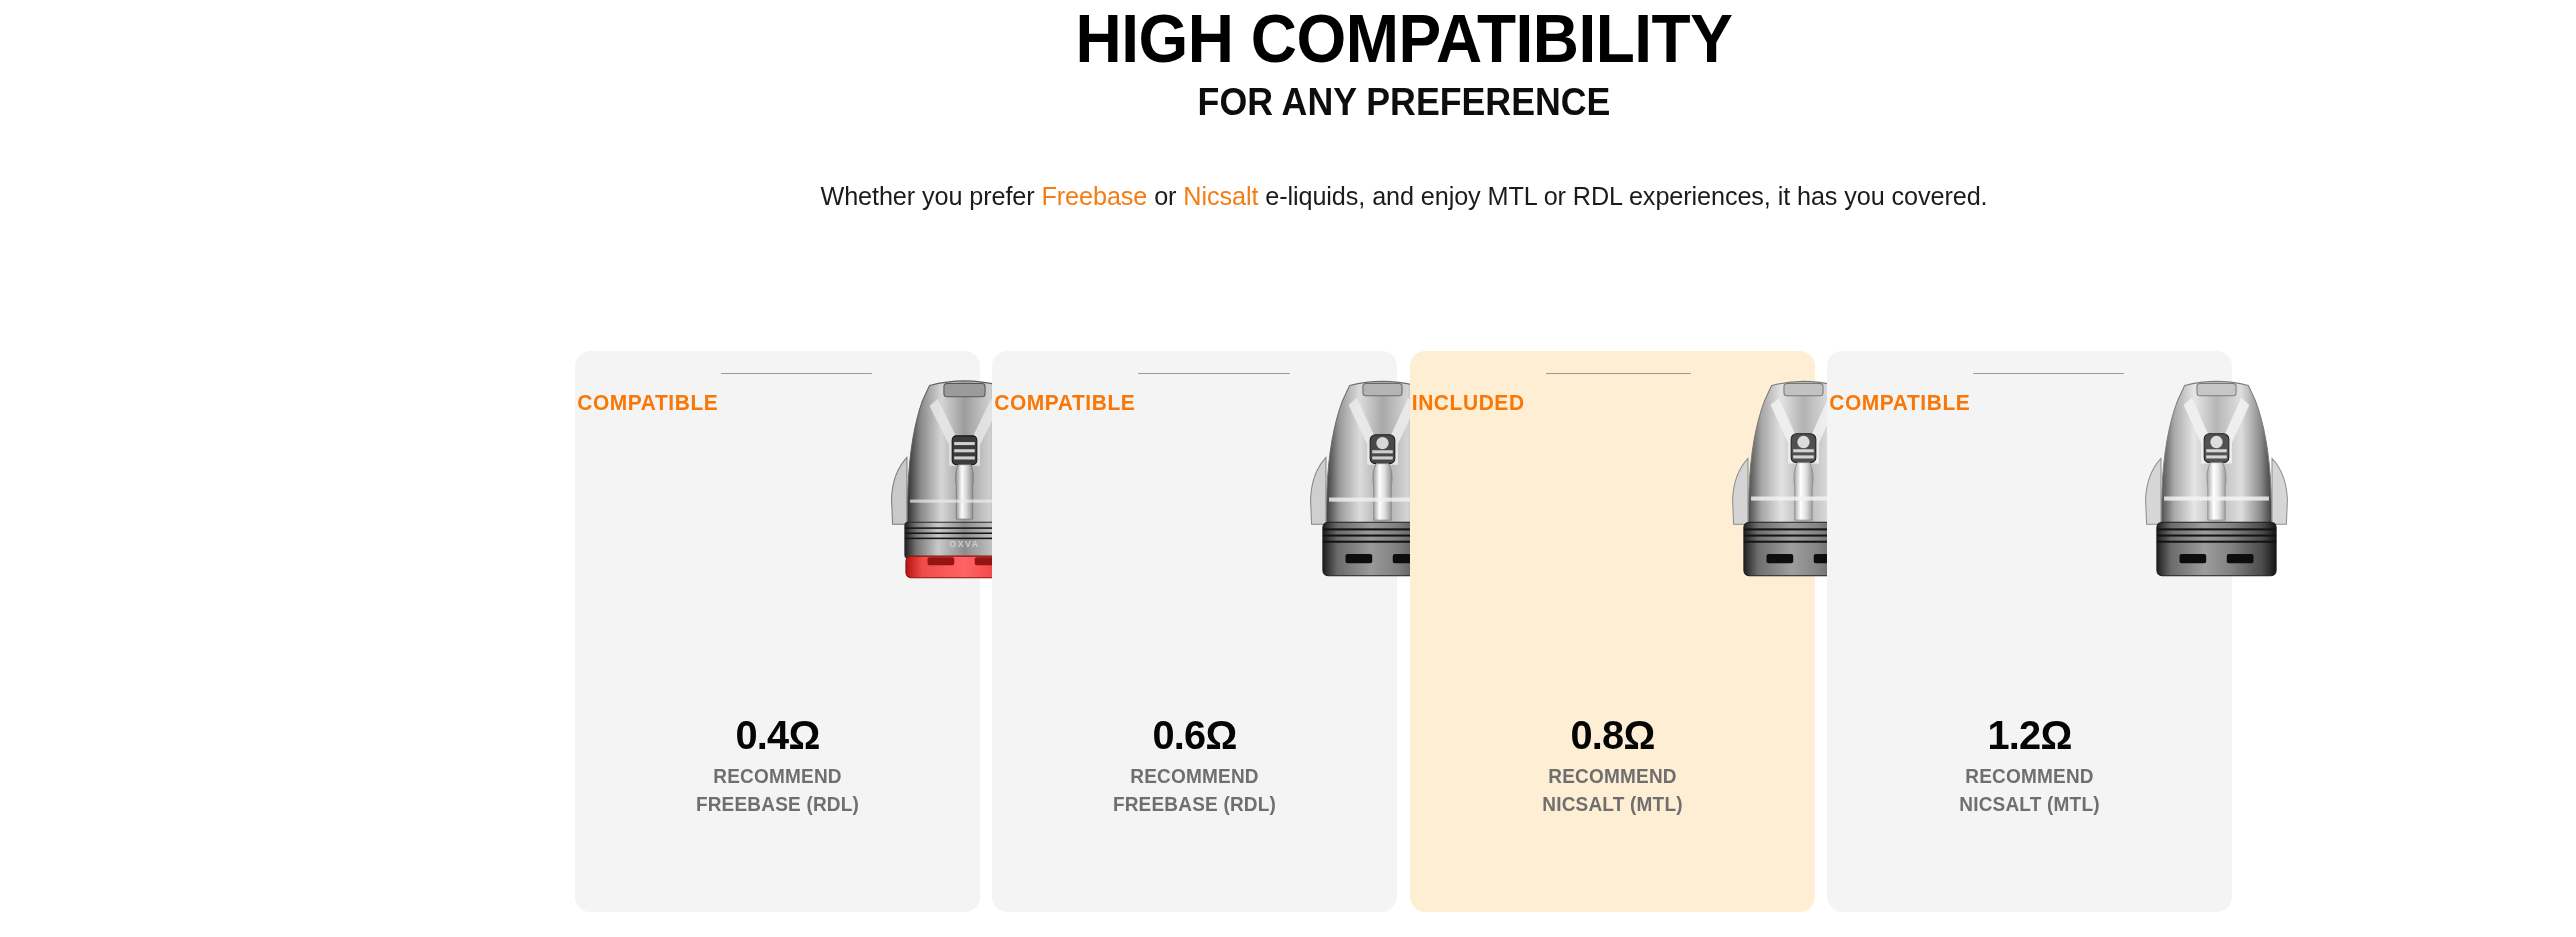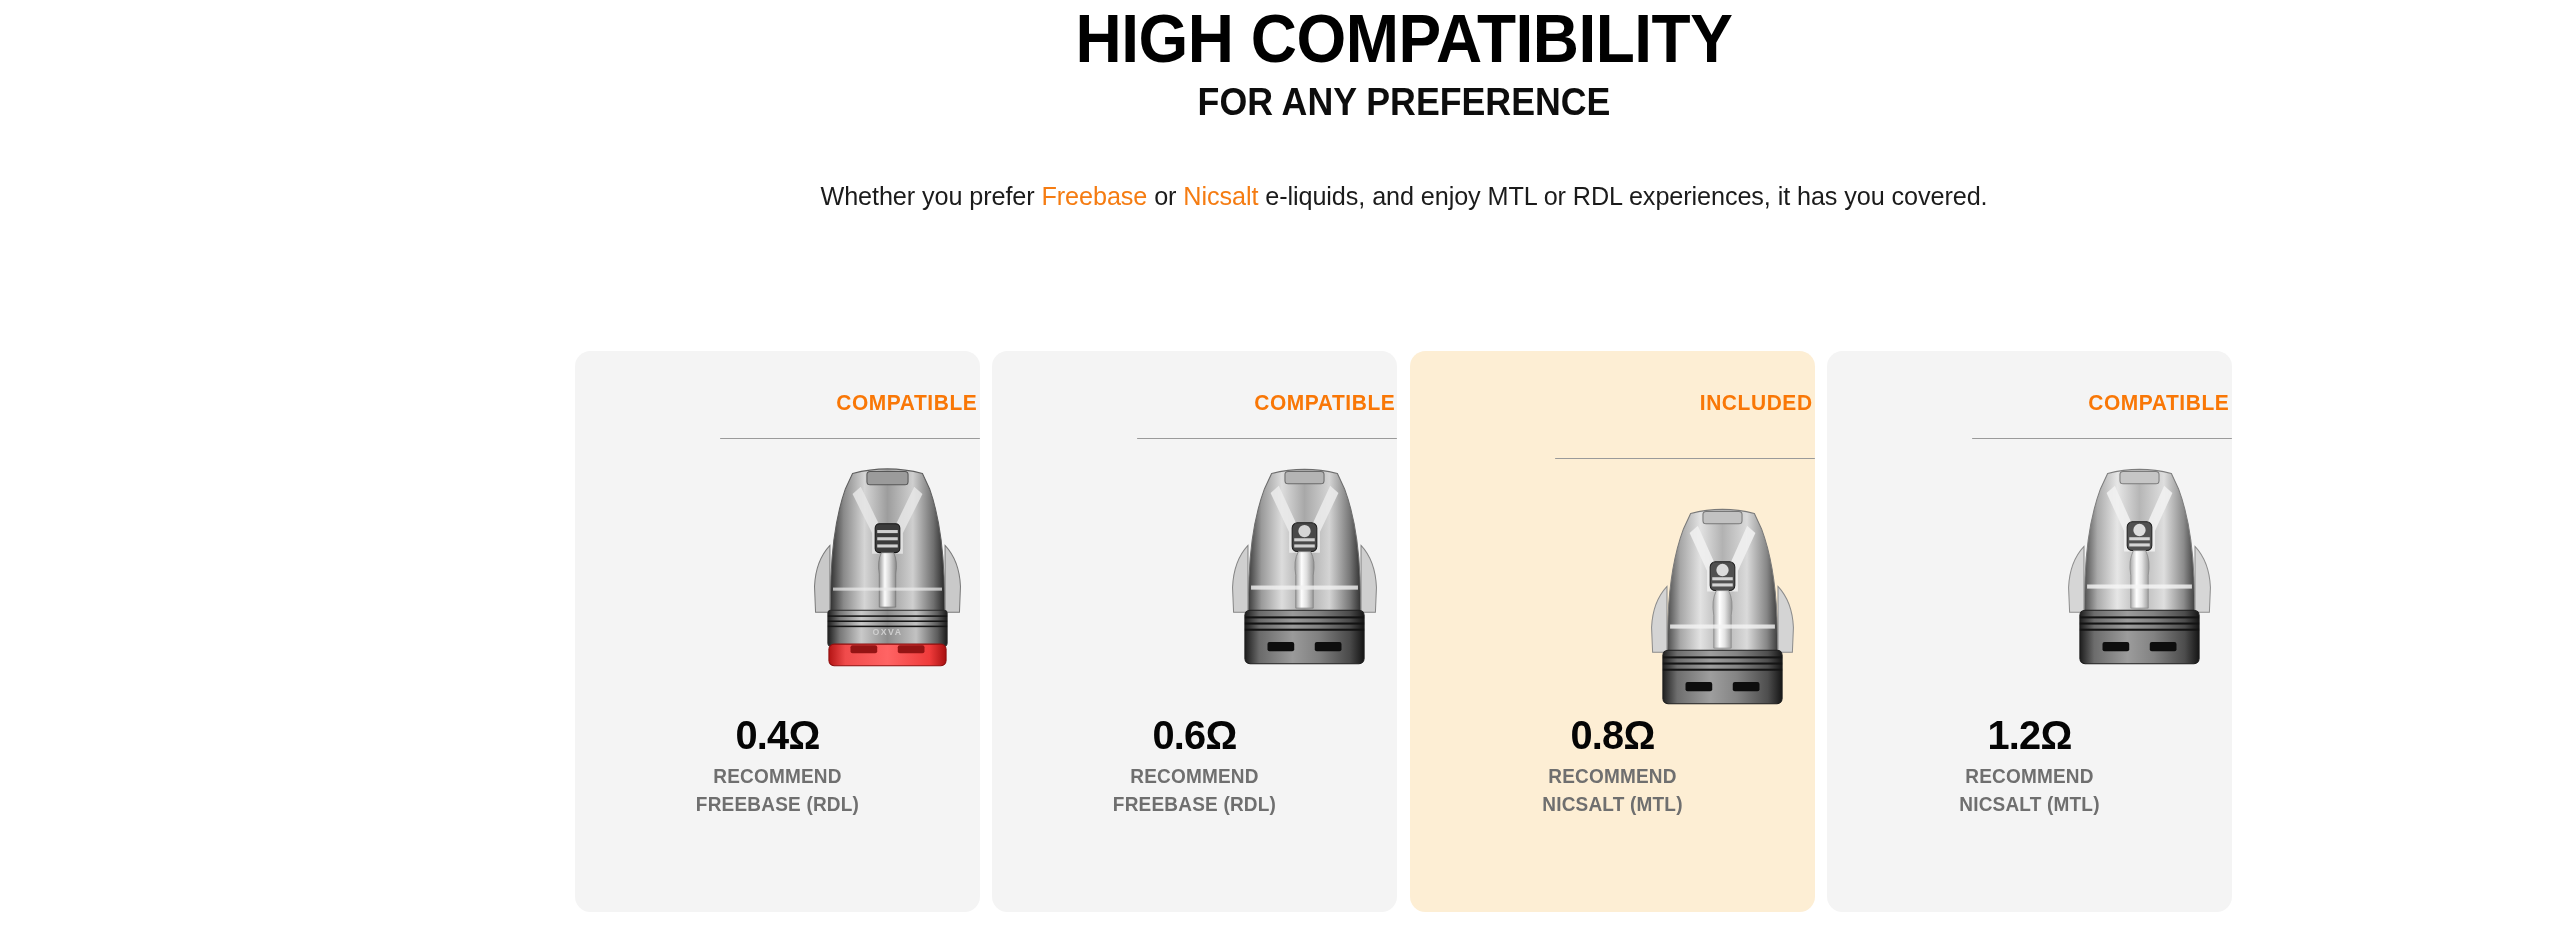--- a/index.html
+++ b/index.html
@@ -35,21 +35,21 @@
     position:absolute;left:575px;top:351px;
     width:1657px;height:561px;
     display:flex;gap:12.4px;
   }
   .card{
     width:405px;height:561px;
     border-radius:15.5px;
     background:#f4f4f4;
     position:relative;
     box-sizing:border-box;
-    display:flex;flex-direction:column;align-items:flex-end;
+    display:flex;align-items:flex-start;
   }
   .card.highlight{background:#fdeed4;gap:20px;}
 
   .badge{
     margin-top:39px;
     font-size:21.6px;font-weight:bold;letter-spacing:0.6px;
     color:#f97706;text-transform:uppercase;
     transform:scaleX(0.97);
   }
   .rule{

